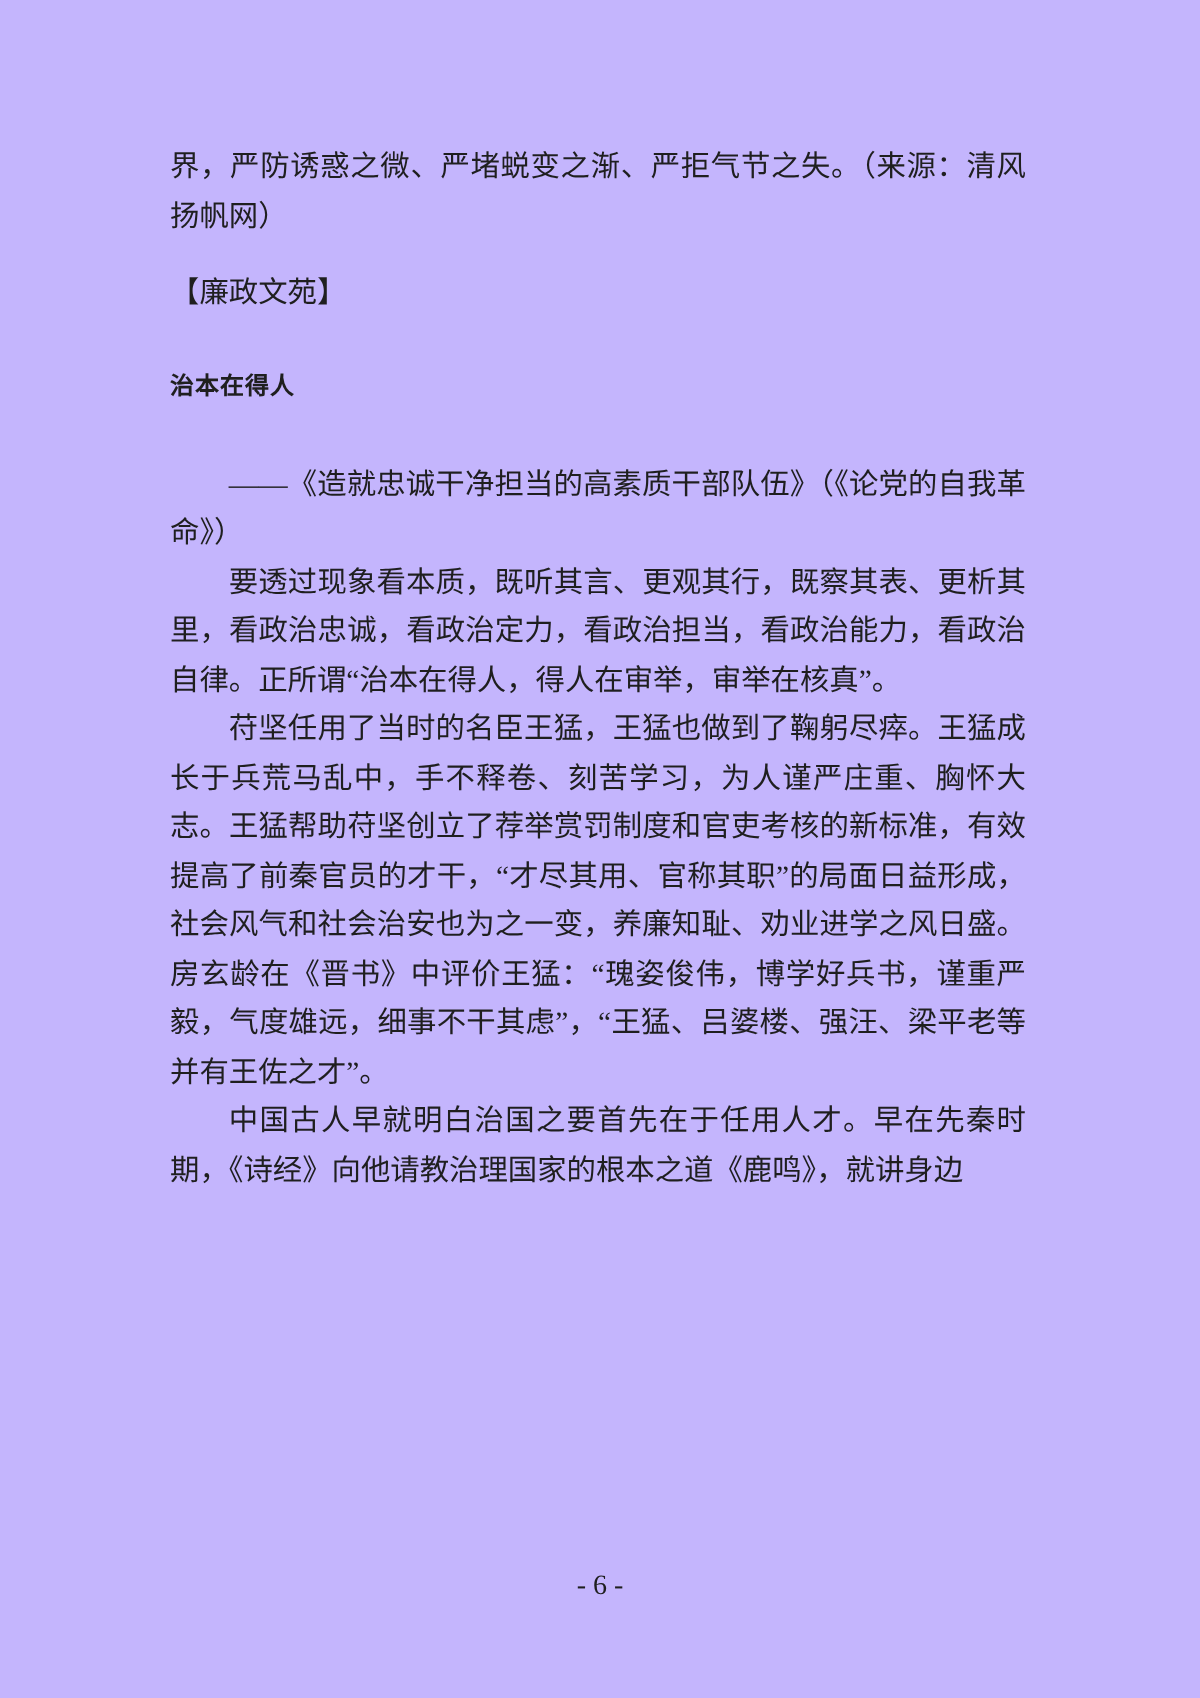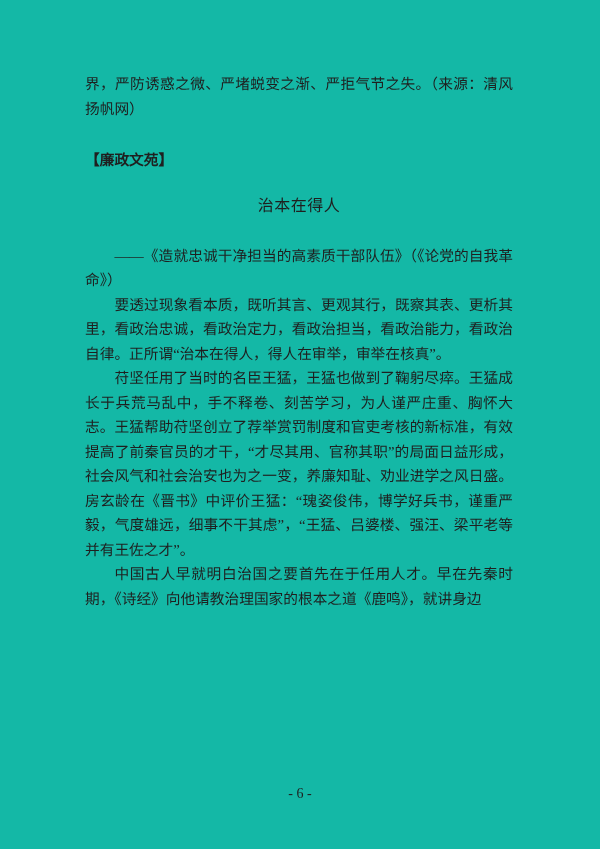--- a/index.html
+++ b/index.html
@@ -4,21 +4,21 @@
 <style>
   html, body {
     margin: 0;
     padding: 0;
     background: #ffffff;
   }
   .page {
     position: relative;
     width: 600px;
     height: 849px;
-    background: #14b8a6;
+    background: #c4b5fd;
     color: #1f1f1f;
     font-family: "Liberation Serif", "DejaVu Serif", serif;
     overflow: hidden;
   }
   .content {
     position: absolute;
     left: 85px;
     top: 72px;
     width: 428px;
   }
@@ -29,29 +29,28 @@
     text-align: justify;
     letter-spacing: 0;
   }
   .no-indent {
     text-indent: 0;
   }
   .body-para {
     text-indent: 2em;
   }
   .section-header {
-    margin-top: 27px;
-    font-weight: bold;
+    margin-top: 14px;
+    font-weight: normal;
   }
   .title {
     margin: 18px 0 0 0;
-    font-size: 16px;
+    font-size: 12px;
     line-height: 30px;
-    font-weight: normal;
-    text-align: center;
+    font-weight: bold;
     letter-spacing: 0.5px;
   }
   .article-body {
     margin-top: 23px;
   }
   .footer {
     position: absolute;
     left: 0;
     right: 0;
     top: 784px;

